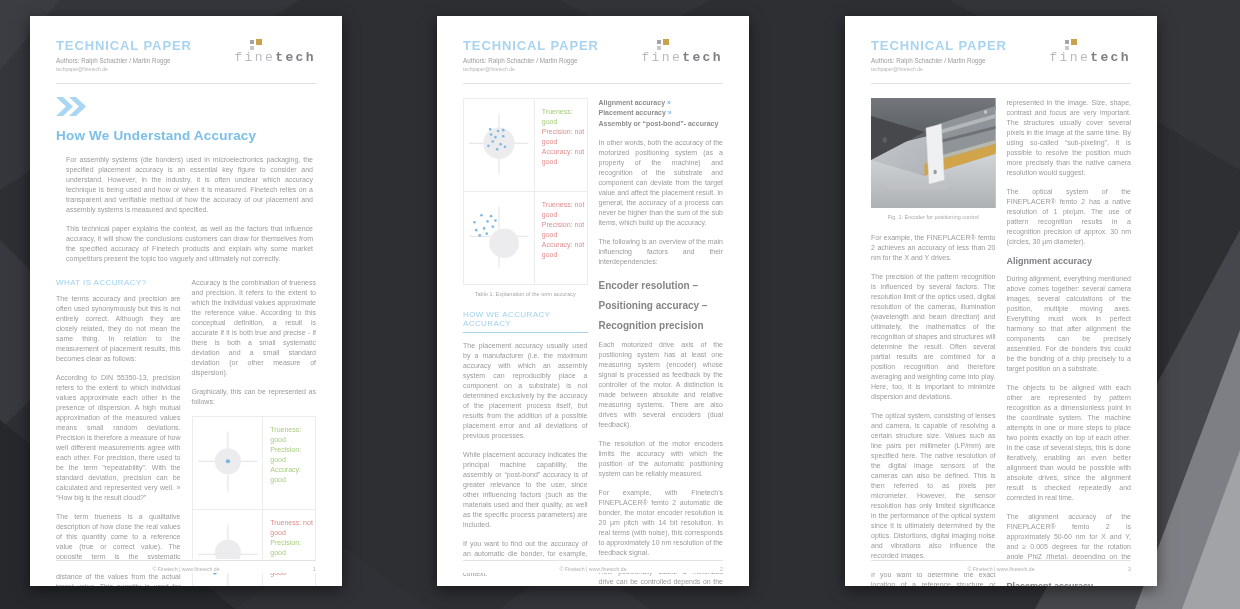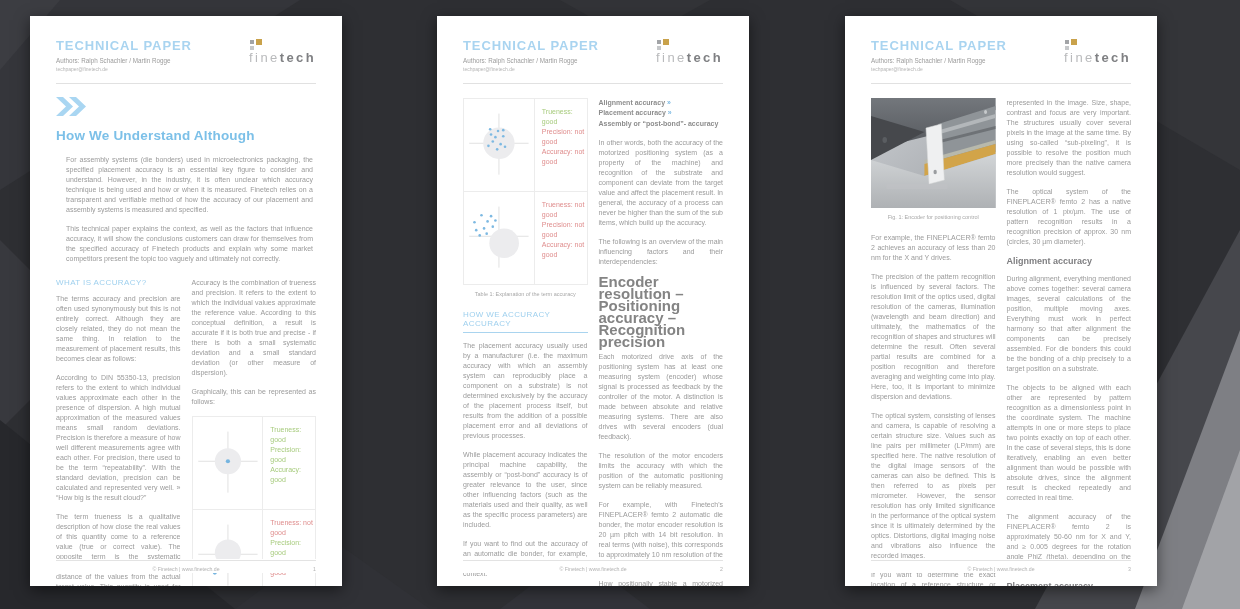--- a/index.html
+++ b/index.html
@@ -23,21 +23,21 @@
   .hdr{display:flex;justify-content:space-between;align-items:flex-start;}
   .hdr-title{color:#a9d4f0;font-weight:bold;font-size:13px;letter-spacing:.9px;}
   .hdr-authors{color:#9b9b9b;font-size:6.3px;margin-top:4px;}
   .hdr-email{color:#b5b5b5;font-size:5px;margin-top:1.5px;}
   .logo{display:flex;flex-direction:column;align-items:flex-end;padding-top:1px;}
   .logo-icon{position:relative;width:12px;height:11px;margin-right:54px;margin-bottom:1px;}
   .logo-icon .sq{position:absolute;display:block;}
   .sq1{left:0;top:1px;width:4px;height:4px;background:#a2a4a7;}
   .sq2{left:5.5px;top:0;width:6px;height:6px;background:#c9a24b;}
   .sq3{left:0;top:6.5px;width:4px;height:4px;background:#c6c8ca;}
-  .logo-text{font-size:13px;letter-spacing:2.4px;color:#b9babc;line-height:13px;}
+  .logo-text{font-size:13px;letter-spacing:2.4px;color:#b9babc;line-height:13px;font-family:Liberation Mono, monospace;}
   .lt-tech{color:#7f8083;font-weight:bold;}
   .hdr-rule{border-bottom:1px solid #e1e1e1;margin-top:11px;}
 
   
   p.body{font-size:7px;line-height:10px;color:#9a9a9a;text-align:justify;margin:0 0 9px 0;}
   .sec-h{color:#9fd0ee;font-size:8px;font-weight:normal;letter-spacing:.4px;margin:0 0 7px 0;}
   .sec-rule{height:1.5px;background:#a9d4ef;margin:-3px 0 8px 0;}
   .cols{display:flex;gap:11px;}
   .col{flex:1;min-width:0;}
 
@@ -53,21 +53,21 @@
   .t-row:last-child{border-bottom:none;}
   .t-cell.diag{width:57%;border-right:1px solid #ececec;display:flex;align-items:center;justify-content:center;padding:5px 0;}
   .t-cell.txt{flex:1;padding:8px 2px 0 7px;}
   .t-line{font-size:7px;line-height:10px;}
   .good{color:#a7cb7d;} .bad{color:#df8d8d;}
   .caption{font-size:5.5px;color:#a8a8a8;text-align:center;margin:6px 0 13px 0;}
 
   
   .doclink{font-size:7px;line-height:10.5px;font-weight:bold;color:#8d8d8d;}
   .arrow{color:#7cb9e2;}
-  .subhead{font-size:15px;line-height:12px;font-weight:bold;color:#848484;margin:3px 0 4px 0;}
+  .subhead{font-size:10px;line-height:20px;font-weight:bold;color:#848484;margin:3px 0 4px 0;}
   .h3{font-size:9px;font-weight:bold;color:#7e7e80;margin:3px 0 8px 0;}
   .gap-after-links{margin-bottom:9px;}
 
   
   .photo{width:100%;display:block;}
 
   
   .footer{position:absolute;left:26px;right:26px;bottom:13px;background:#ffffff;padding-top:1px;}
   .foot-rule{border-top:1px solid #e3e3e3;margin-bottom:5px;}
   .foot-row{position:relative;text-align:center;font-size:5.2px;color:#b2b2b2;line-height:7px;}
@@ -109,21 +109,21 @@
       </div>
     </div>
     <div class="hdr-rule"></div>
 
     <div class="chevrons">
       <svg width="32" height="19" viewBox="0 0 32 19">
         <polygon points="0,0 10,9.5 0,19 7,19 17,9.5 7,0" fill="#a9d6f2"></polygon>
         <polygon points="13,0 23,9.5 13,19 20,19 30,9.5 20,0" fill="#a9d6f2"></polygon>
       </svg>
     </div>
-    <div class="doc-title">How We Understand Although</div>
+    <div class="doc-title">How We Understand Accuracy</div>
 
     <p class="intro">For assembly systems (die bonders) used in microelectronics packaging, the specified placement accuracy is an essential key figure to consider and understand. However, in the industry, it is often unclear which accuracy technique is being used and how or when it is measured. Finetech relies on a transparent and verifiable method of how the accuracy of our placement and assembly systems is measured and specified.</p>
     <p class="intro">This technical paper explains the context, as well as the factors that influence accuracy, it will show the conclusions customers can draw for themselves from the specified accuracy of Finetech products and explain why some market competitors present the topic too vaguely and ultimately not correctly.</p>
 
     <div class="cols cols-top-gap">
       <div class="col">
         <div class="sec-h">WHAT IS ACCURACY?</div>
         <p class="body">The terms accuracy and precision are often used synonymously but this is not entirely correct. Although they are closely related, they do not mean the same thing. In relation to the measurement of placement results, this becomes clear as follows:</p>
         <p class="body">According to DIN 55350-13, precision refers to the extent to which individual values approximate each other in the presence of dispersion. A high mutual approximation of the measured values means small random deviations. Precision is therefore a measure of how well different measurements agree with each other. For precision, there used to be the term “repeatability”. With the standard deviation, precision can be calculated and represented very well. » “How big is the result cloud?”</p>
         <p class="body">The term trueness is a qualitative description of how close the real values of this quantity come to a reference value (true or correct value). The opposite term is the systematic deviation, which describes exactly this distance of the values from the actual target value. This quantity is used for quantitative statements on trueness. » “Where is the result cloud?”</p>

